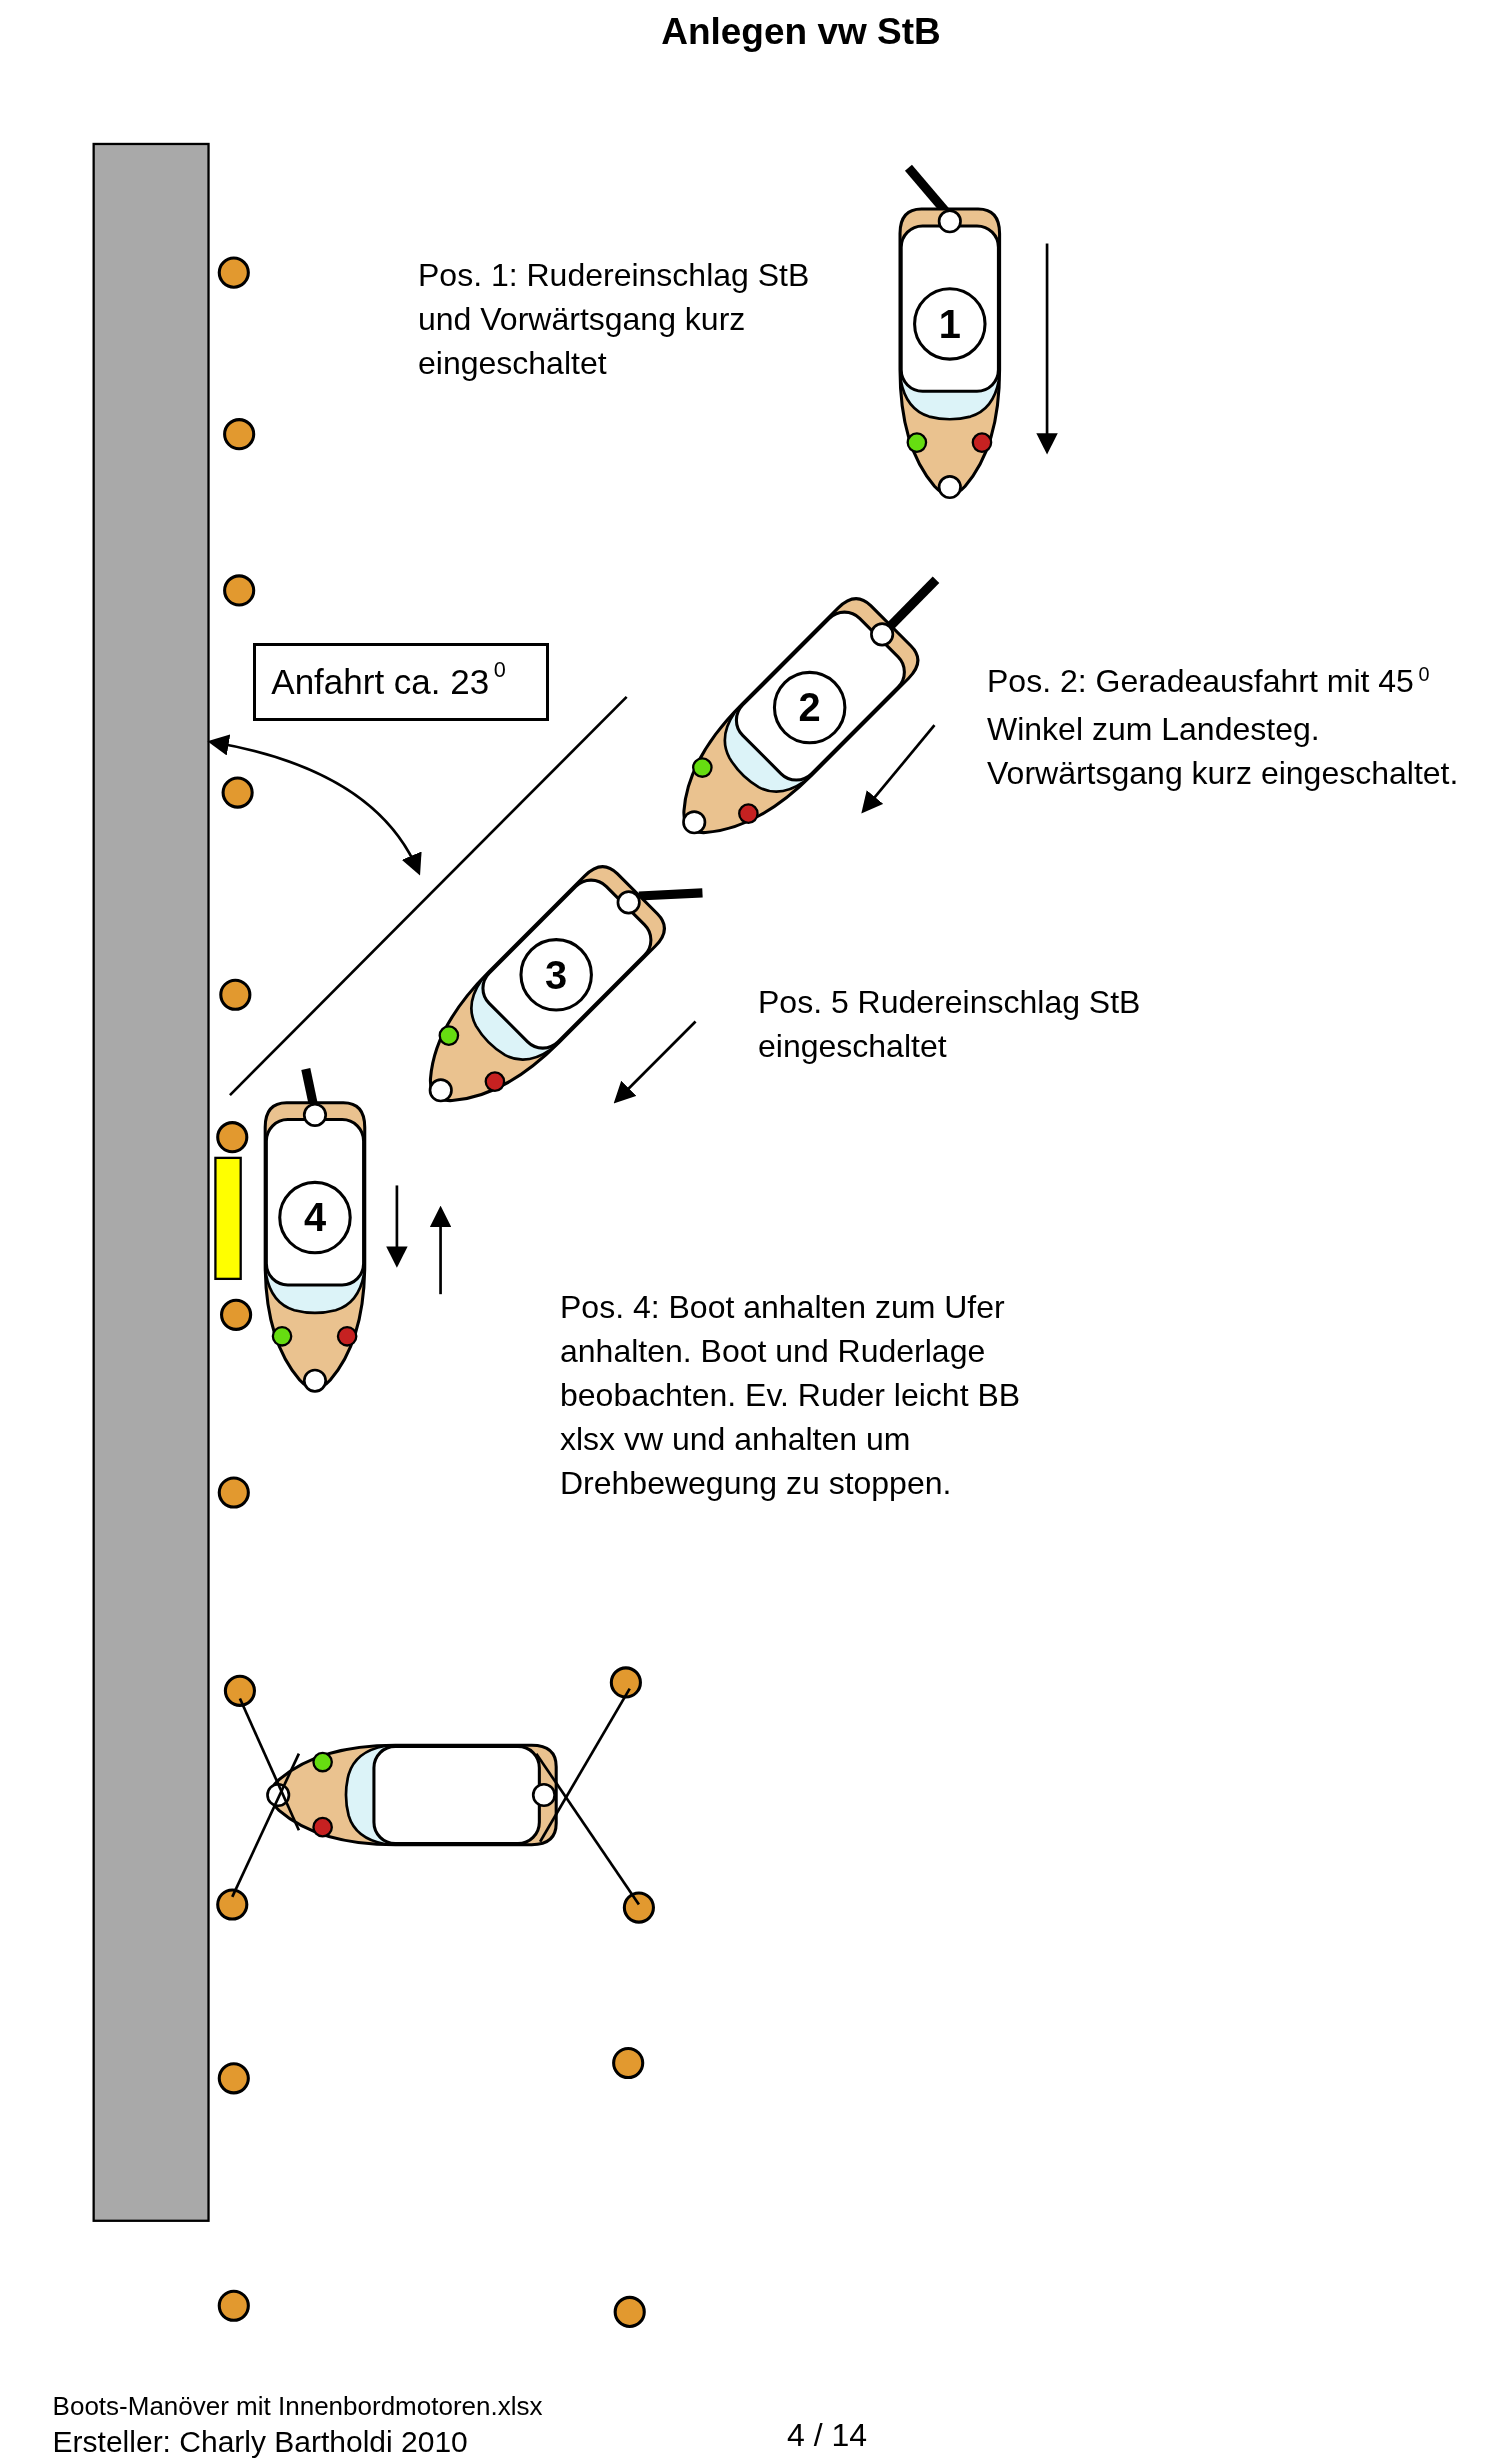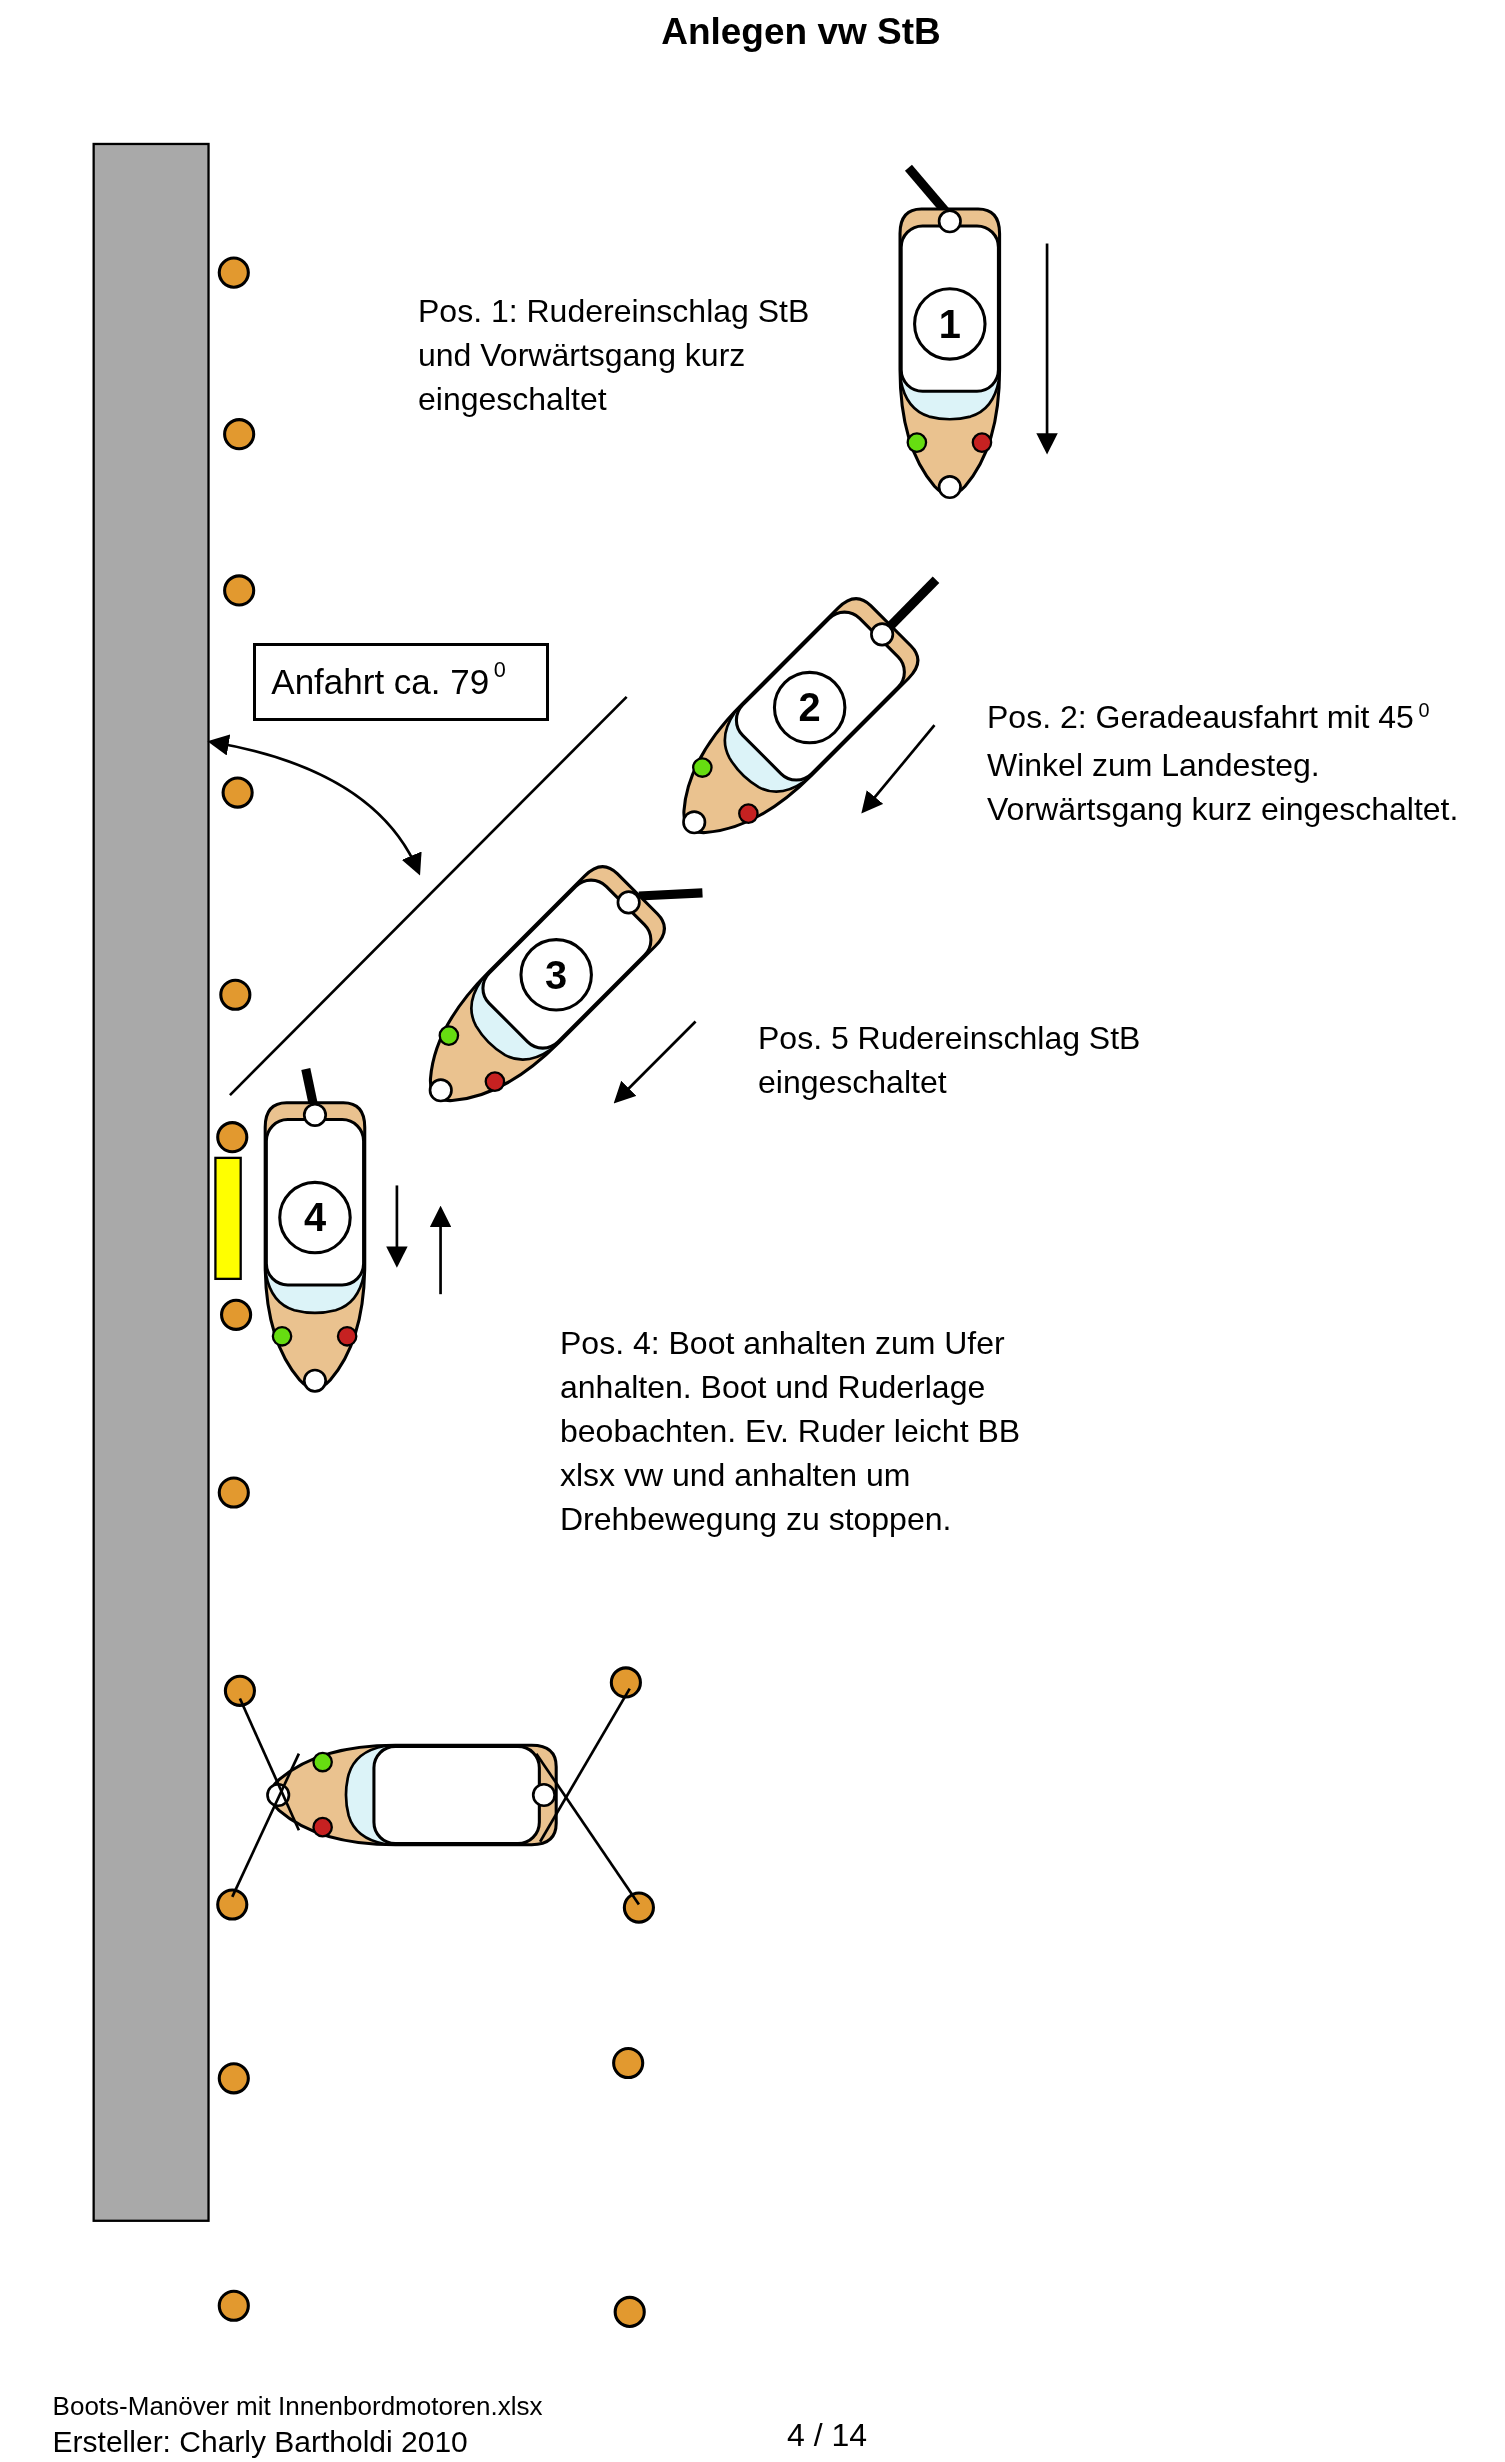--- a/index.html
+++ b/index.html
@@ -1,19 +1,19 @@
 <!DOCTYPE html>
 <html style="--dock: #A9A9A9; --post: #E2992F; --fender: #FFFF00; --hull: #EAC28F; --windshield: #DCF3F8; --navgreen: #66DD11; --navred: #C62121;font-size:12.3px"><head>
 <meta charset="utf-8">
 <style>
   html,body{margin:0;padding:0;background:#ffffff;}
   body{width:1506px;height:2462px;position:relative;font-family:"Liberation Sans",sans-serif;color:#000;}
   .abs{position:absolute;padding-left:48px;}
   #title{left:0;top:10.7px;width:1506px;text-align:center;font-size:37px;font-weight:bold;}
-  .pos-text{font-size:32px;line-height:44px;white-space:nowrap;margin-top:36px;}
+  .pos-text{font-size:32px;line-height:44px;white-space:nowrap;}
   #pos1{left:370px;top:253px;}
   #pos2{left:939px;top:659px;}
   #pos3{left:710px;top:980px;}
   #pos4{left:512px;top:1285px;}
   .sup{font-size:62%;position:relative;top:-0.55em;margin-left:4.6px;}
   #anfahrt-box{left:253px;top:643px;width:296px;height:78px;border:3.8px solid #000;box-sizing:border-box;
     display:flex;align-items:center;padding-left:15.3px;font-size:35px;background:#fff;white-space:nowrap;}
   #footer-file{left:4.6px;top:2391px;font-size:26px;}
   #footer-creator{left:4.6px;top:2425px;font-size:30px;}
   #page-num{left:739px;top:2417px;font-size:32px;}
@@ -124,21 +124,21 @@
 
 <div id="title" class="abs">Anlegen vw StB</div>
 
 <div id="pos1" class="abs pos-text">
   <div>Pos. 1: Rudereinschlag StB</div>
   <div>und Vorwärtsgang kurz</div>
   <div>eingeschaltet</div>
 </div>
 
 <div id="anfahrt-box" class="abs">
-  <span>Anfahrt ca. 79</span>
+  <span>Anfahrt ca. 23</span>
     <span class="sup">0</span>
 </div>
 
 <div id="pos2" class="abs pos-text">
   <div><span>Pos. 2: Geradeausfahrt mit 45</span><span class="sup">0</span></div>
   <div>Winkel zum Landesteg.</div>
   <div>Vorwärtsgang kurz eingeschaltet.</div>
 </div>
 
 <div id="pos3" class="abs pos-text">

